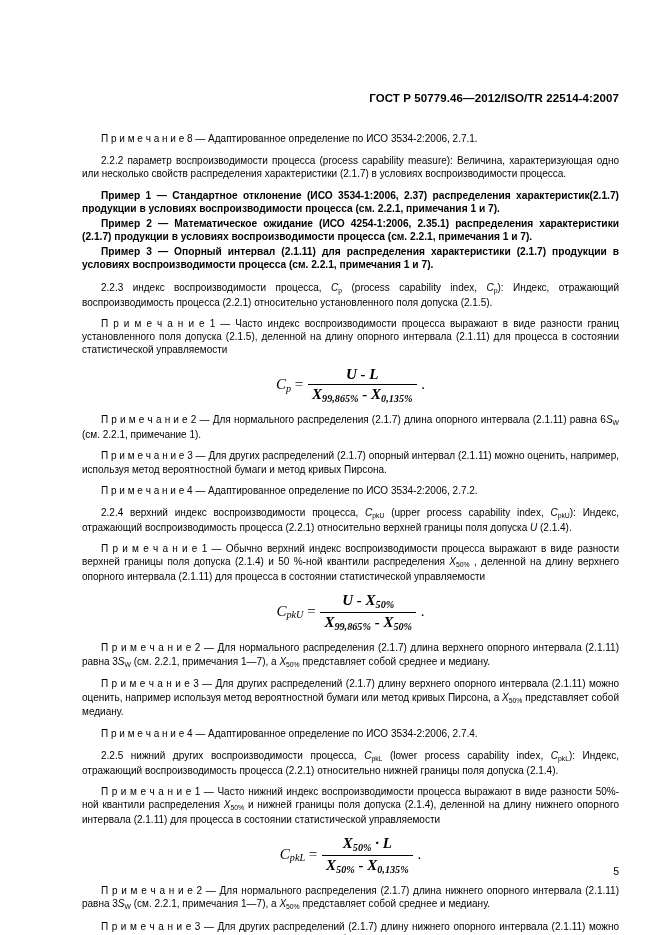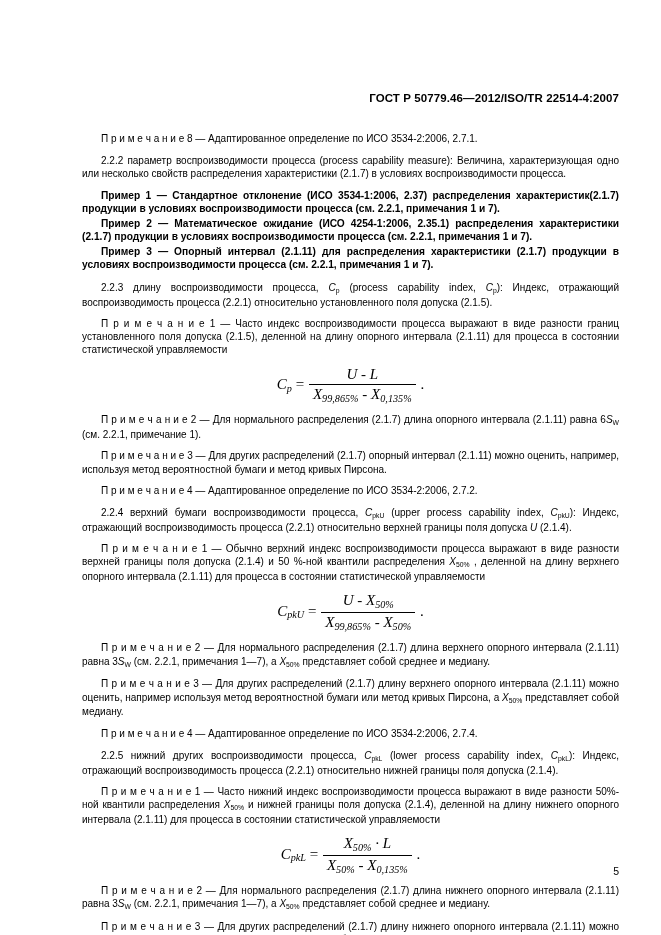--- a/index.html
+++ b/index.html
@@ -59,20 +59,21 @@
   .formula {
     text-align: center;
     margin: 9px 0 9px 0;
     font-size: 15px;
     font-family: "Liberation Serif", serif;
   }
   .frac {
     display: inline-block;
     vertical-align: middle;
     margin: 0 1px;
+    font-weight: bold;
   }
   .frac .num {
     display: block;
     border-bottom: 1px solid #000;
     padding: 0 4px 1px 4px;
     line-height: 1.15;
   }
   .frac .den {
     display: block;
     padding: 1px 4px 0 4px;
@@ -105,21 +106,21 @@
     <span> (process capability measure): Величина, характеризующая одно или несколько свойств распределения характеристики (2.1.7) в условиях воспроизводимости процесса.</span>
   </p>
 
   <div class="example-group">
     <p class="example">Пример 1 — Стандартное отклонение (ИСО 3534-1:2006, 2.37) распределения характеристик(2.1.7) продукции в условиях воспроизводимости процесса (см. 2.2.1, примечания 1 и 7).</p>
     <p class="example tight">Пример 2 — Математическое ожидание (ИСО 4254-1:2006, 2.35.1) распределения характеристики (2.1.7) продукции в условиях воспроизводимости процесса (см. 2.2.1, примечания 1 и 7).</p>
     <p class="example tight">Пример 3 — Опорный интервал (2.1.11) для распределения характеристики (2.1.7) продукции в условиях воспроизводимости процесса (см. 2.2.1, примечания 1 и 7).</p>
   </div>
 
   <p class="clause">
-    <b>2.2.3 длину воспроизводимости процесса,</b>
+    <b>2.2.3 индекс воспроизводимости процесса,</b>
     <span> <i>C</i><sub>р</sub></span>
     <span> (process capability index, <i>C</i><sub>р</sub>): Индекс, отражающий воспроизводимость процесса (2.2.1) относительно установленного поля допуска (2.1.5).</span>
   </p>
 
   <p class="note">П р и м е ч а н и е  1 — Часто индекс воспроизводимости процесса выражают в виде разности границ установленного поля допуска (2.1.5), деленной на длину опорного интервала (2.1.11) для процесса в состоянии статистической управляемости</p>
 
   <div class="formula">
     <span class="eqvar">C</span><span class="sub-small eqvar">р</span>
     <span> = </span>
     <span class="frac">
@@ -129,21 +130,21 @@
     <span>.</span>
   </div>
 
   <p class="note">П р и м е ч а н и е  2 — Для нормального распределения (2.1.7) длина опорного интервала (2.1.11) равна 6<i>S</i><sub>W</sub> (см. 2.2.1, примечание 1).</p>
 
   <p class="note">П р и м е ч а н и е  3 — Для других распределений (2.1.7) опорный интервал (2.1.11) можно оценить, например, используя метод вероятностной бумаги и метод кривых Пирсона.</p>
 
   <p class="note">П р и м е ч а н и е  4 — Адаптированное определение по ИСО 3534-2:2006, 2.7.2.</p>
 
   <p class="clause">
-    <b>2.2.4 верхний бумаги воспроизводимости процесса,</b>
+    <b>2.2.4 верхний индекс воспроизводимости процесса,</b>
     <span> <i>C</i><sub>pkU</sub></span>
     <span> (upper process capability index, <i>C</i><sub>pkU</sub>): Индекс, отражающий воспроизводимость процесса (2.2.1) относительно верхней границы поля допуска <i>U</i> (2.1.4).</span>
   </p>
 
   <p class="note">П р и м е ч а н и е  1 — Обычно верхний индекс воспроизводимости процесса выражают в виде разности верхней границы поля допуска (2.1.4) и 50 %-ной квантили распределения <i>X</i><sub>50%</sub> , деленной на длину верхнего опорного интервала (2.1.11) для процесса в состоянии статистической управляемости</p>
 
   <div class="formula">
     <span class="eqvar">C</span><span class="sub-small eqvar">pkU</span>
     <span> = </span>
     <span class="frac">

